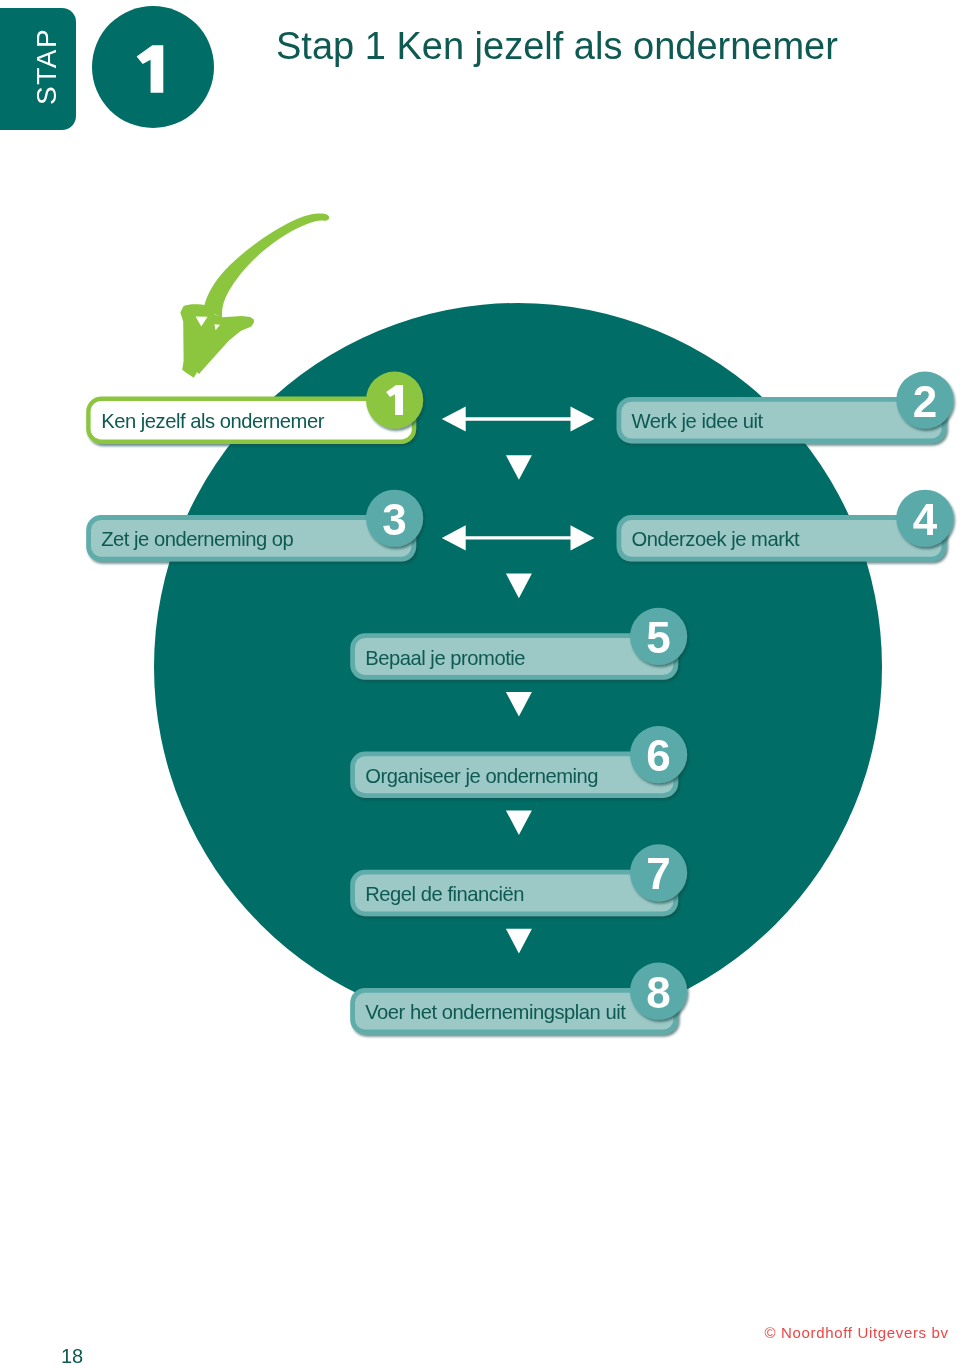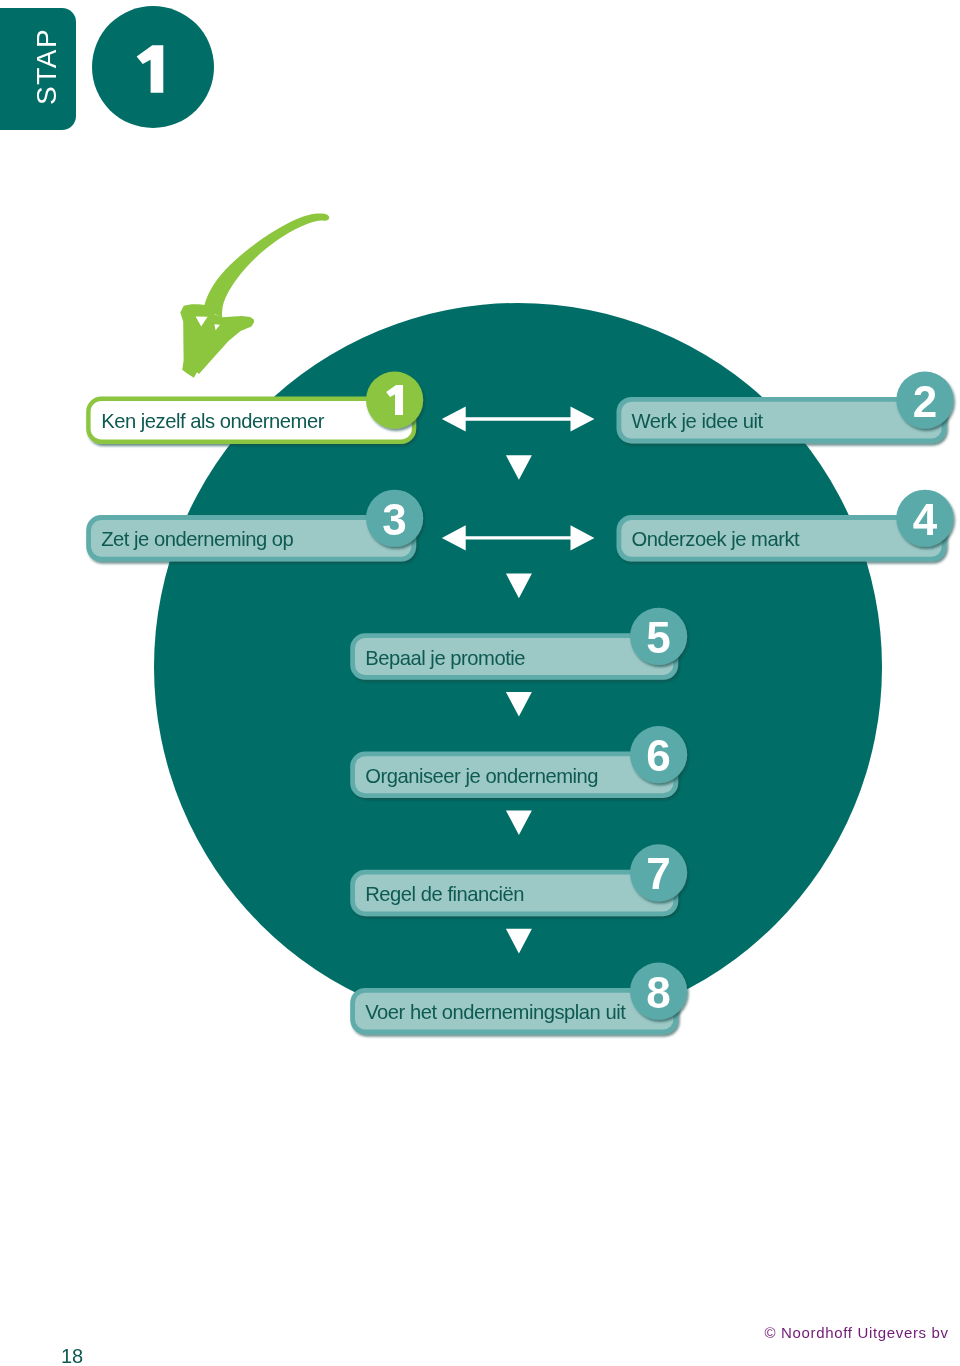--- a/index.html
+++ b/index.html
@@ -13,40 +13,41 @@
             background:#006E66;border-radius:0 14px 14px 0;}
   .stap-tab-label{font-size:28px;letter-spacing:1.5px;fill:#ffffff;}
   .step-circle{position:absolute;left:92px;top:6px;width:122px;height:122px;
             border-radius:50%;background:#006E66;}
   .page-title{position:absolute;left:276px;top:24px;
             color:#0E5A52;font-size:38px;line-height:44px;white-space:nowrap;}
 
   
   .page-num{position:absolute;left:61px;top:1344px;color:#0E5A52;
             font-size:20px;line-height:24px;}
-  .copyright{position:absolute;left:764.5px;top:1324px;color:#701a75;
+  .copyright{position:absolute;left:764.5px;top:1324px;color:#ef4444;
             font-size:15px;letter-spacing:0.66px;line-height:18px;}
 
   svg.layer{position:absolute;left:0;top:0;width:960px;height:1366px;display:block;}
   .bx-label{font-size:20.2px;letter-spacing:-0.47px;fill:#0E5A52;}
   .bx-num{font-size:44px;font-weight:700;fill:#ffffff;}
 </style>
 </head>
 <body>
 
 <div id="page">
 
   <div class="stap-tab"></div>
   <div class="step-circle"></div>
   <svg class="layer" viewBox="0 0 960 1366">
     <text class="stap-tab-label" x="56" y="105" text-anchor="start" transform="rotate(-90 56 105)">STAP</text>
     <g>
         <path d="M152.30,45.20 L163.30,45.20 L163.30,92.70 L150.60,92.70 L150.60,59.70 L142.70,64.10 L136.60,56.40 Z" fill="#ffffff"></path>
       </g>
   </svg>
+  <div class="page-title">Stap 1 Ken jezelf als ondernemer</div>
 
   <svg class="layer" viewBox="0 0 960 1366">
     <defs>
       <filter id="bxshadow" x="-20%" y="-20%" width="160%" height="170%">
         <feDropShadow dx="1.6" dy="2.2" stdDeviation="0.9" flood-color="#0A4B47" flood-opacity="0.62"></feDropShadow>
       </filter>
     </defs>
 
     <circle cx="518" cy="667" r="364" fill="#006E66"></circle>
 

